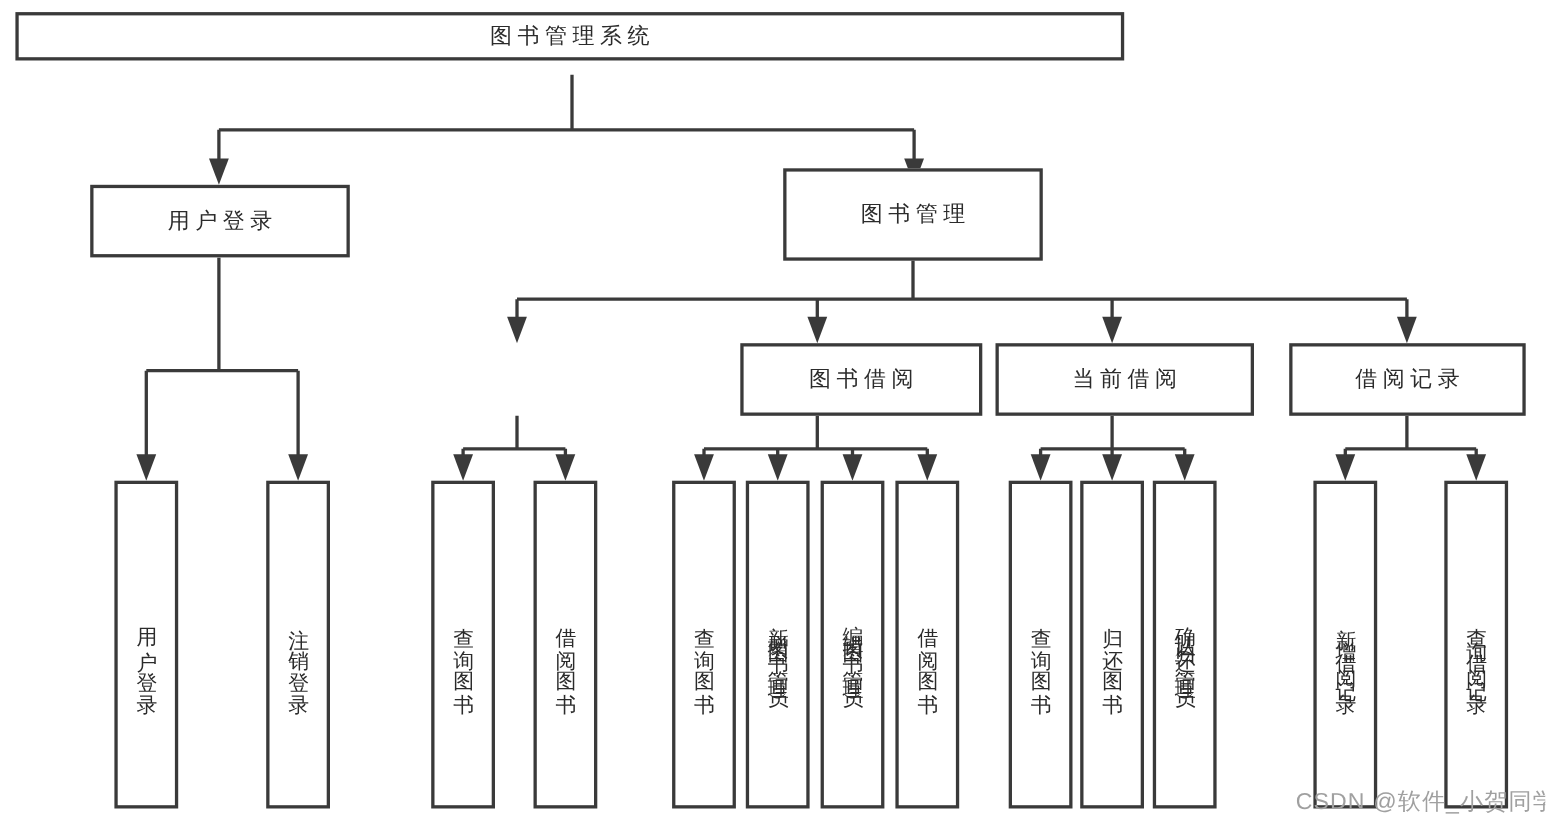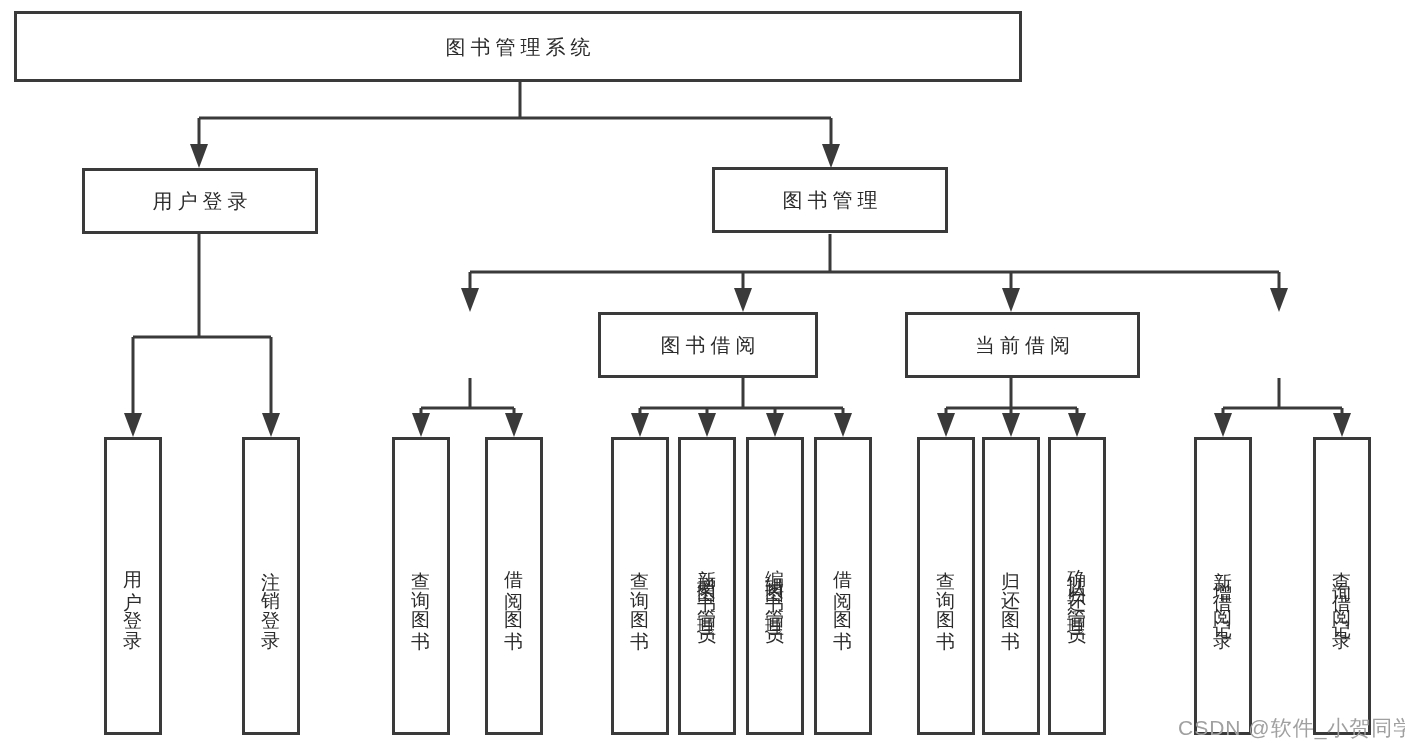--- a/index.html
+++ b/index.html
@@ -76,27 +76,28 @@
       <polygon class="arrow" points="1068,413 1086,413 1077,437"></polygon>
     </g>
 
     <g>
       <path class="ln" d="M1279,378 V408 M1223,408 H1342 M1223,408 V416 M1342,408 V416"></path>
       <polygon class="arrow" points="1214,413 1232,413 1223,437"></polygon>
       <polygon class="arrow" points="1333,413 1351,413 1342,437"></polygon>
     </g>
   </svg>
 
-  <div class="box hbox root" style="left:14px;top:11px;width:1008px;height:71px">图书管理系统</div>
+  <div class="box hbox root" style="left:14px;top:11px;width:1008px;height:44px">图书管理系统</div>
 
   <div class="box hbox" style="left:82px;top:168px;width:236px;height:66px">用户登录</div>
-  <div class="box hbox" style="left:712px;top:167px;width:236px;height:66px">图书管理</div>
+  <div class="box hbox" style="left:712px;top:153px;width:236px;height:84px">图书管理</div>
 
-  <div class="box hbox" style="left:598px;top:312px;width:220px;height:66px">图书借阅</div>
+  <div class="box hbox" style="left:673px;top:312px;width:220px;height:66px">图书借阅</div>
   <div class="box hbox" style="left:905px;top:312px;width:235px;height:66px">当前借阅</div>
+  <div class="box hbox" style="left:1172px;top:312px;width:215px;height:66px">借阅记录</div>
 
   <div class="box vbox sp4" style="left:104px;top:437px;width:58px;height:298px">用户登录</div>
   <div class="box vbox sp4" style="left:242px;top:437px;width:58px;height:298px">注销登录</div>
 
   <div class="box vbox sp4" style="left:392px;top:437px;width:58px;height:298px">查询图书</div>
   <div class="box vbox sp4" style="left:485px;top:437px;width:58px;height:298px">借阅图书</div>
 
   <div class="box vbox sp4" style="left:611px;top:437px;width:58px;height:298px">查询图书</div>
   <div class="box vbox sp9" style="left:678px;top:437px;width:58px;height:298px">新增图书（管理员）</div>
   <div class="box vbox sp9" style="left:746px;top:437px;width:58px;height:298px">编辑图书（管理员）</div>

